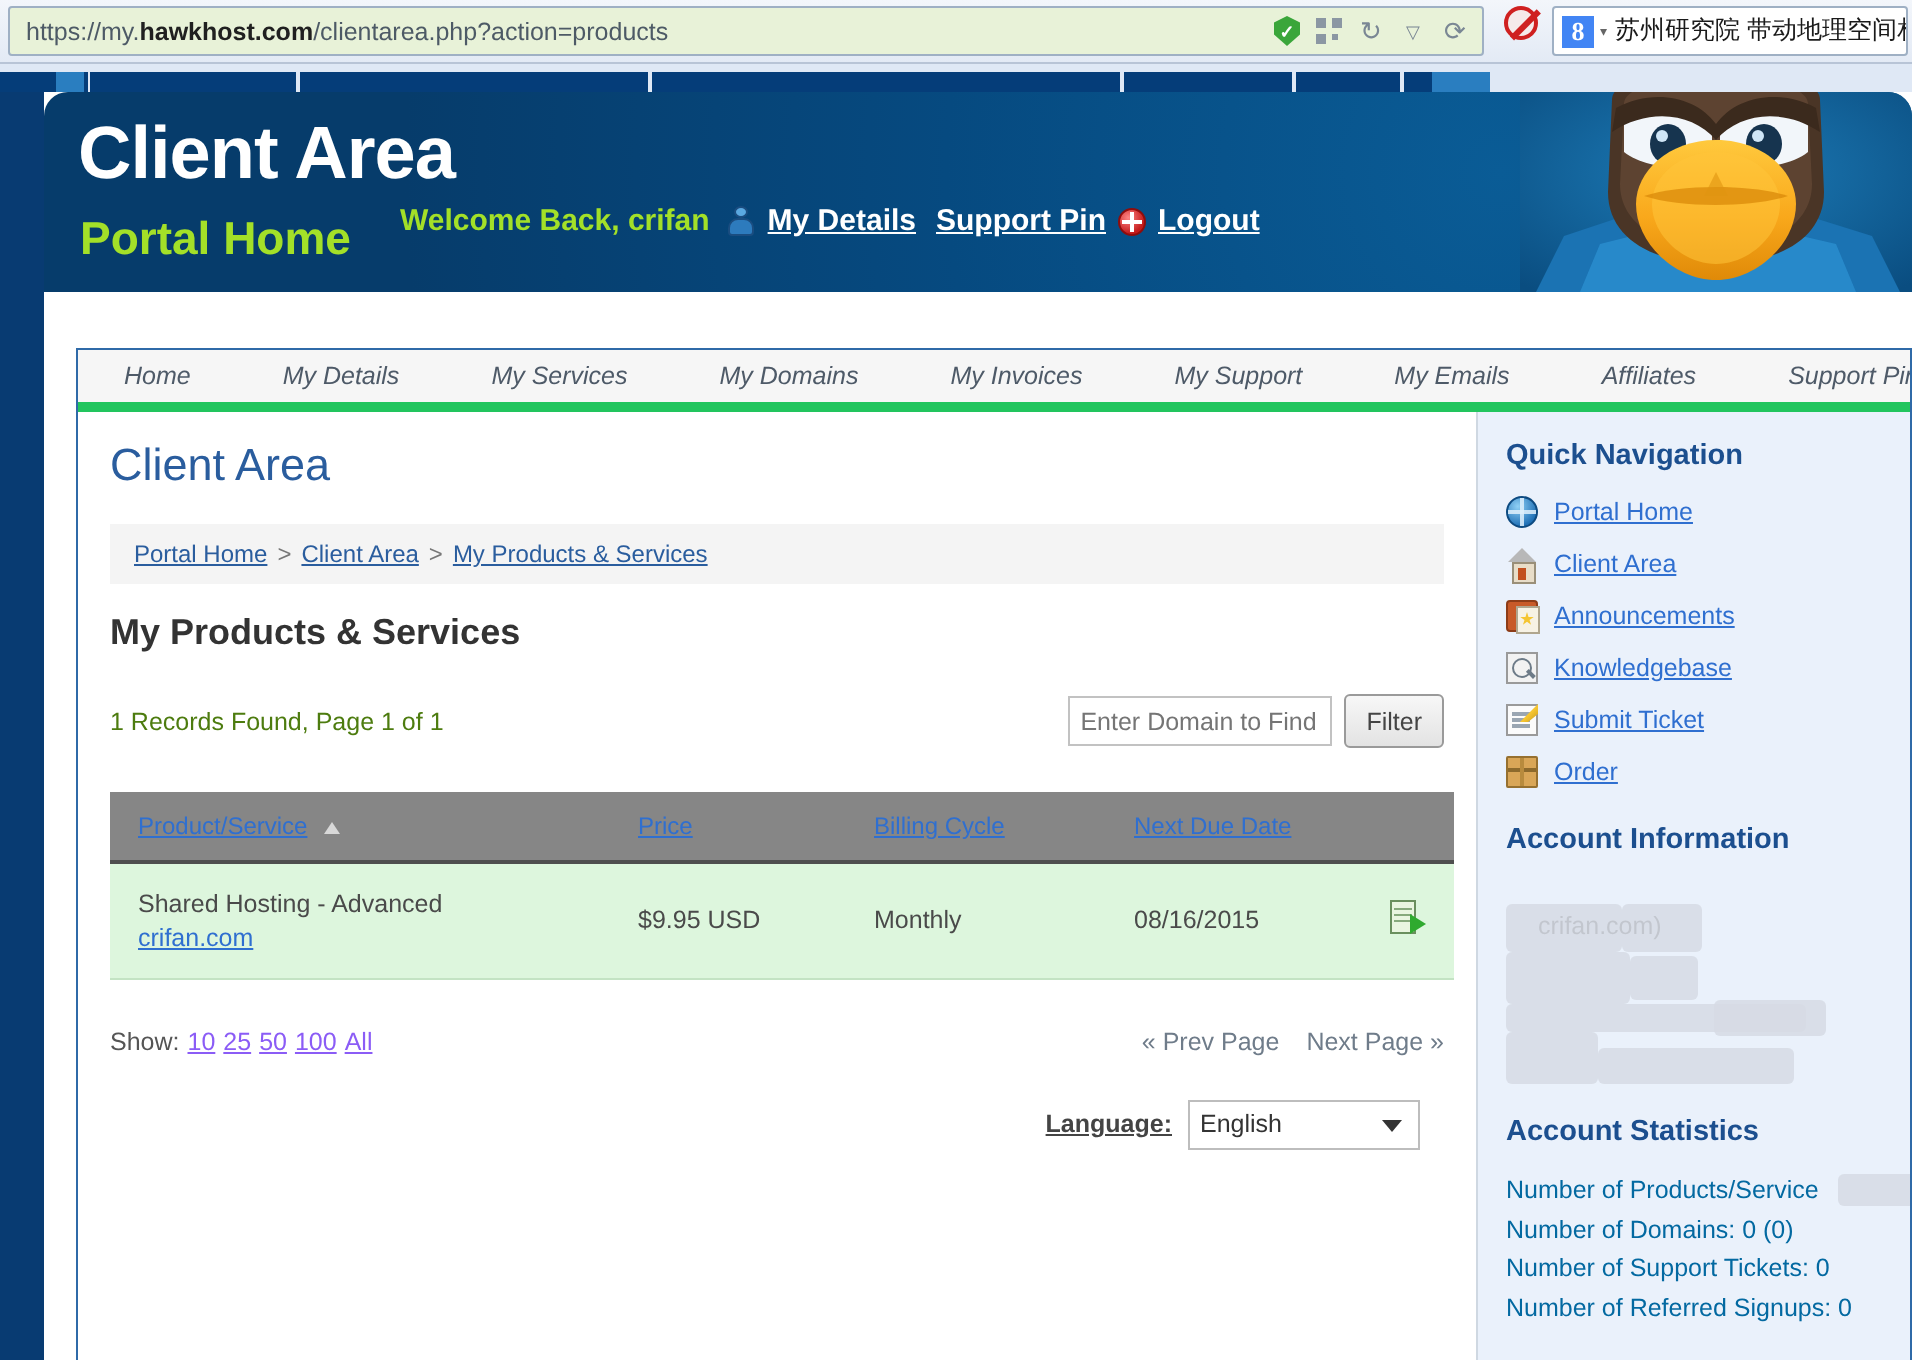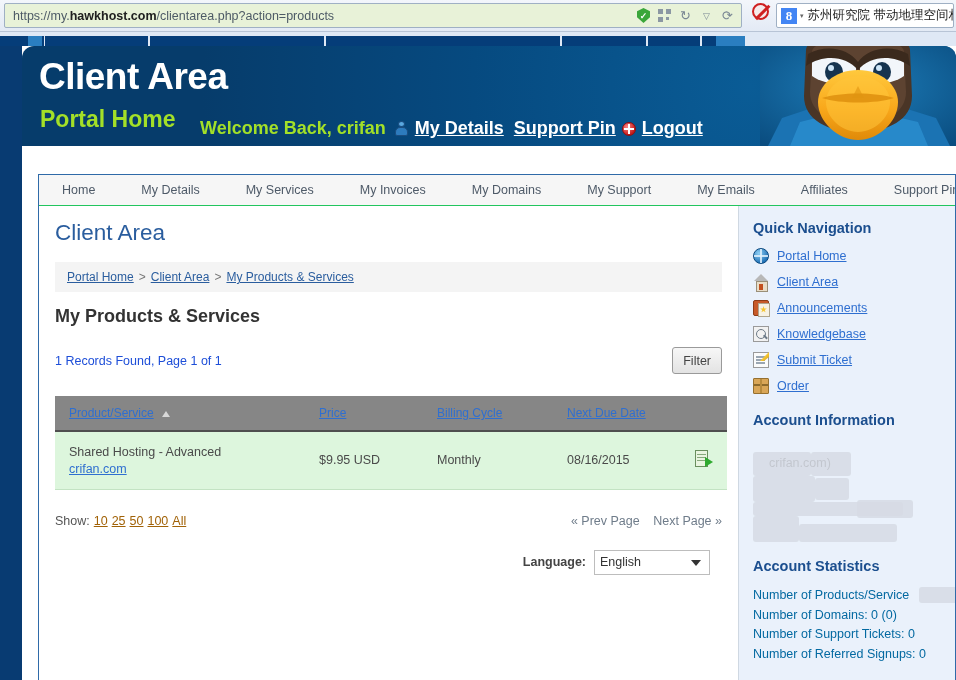--- a/index.html
+++ b/index.html
@@ -115,23 +115,23 @@
   #banner-title {
     position: absolute; left: 17px; top: 10px;
     font-size: 37px; font-weight: bold; color: #ffffff;
     letter-spacing: -0.5px;
   }
   #banner-subtitle {
     position: absolute; left: 18px; top: 60px;
     font-size: 23px; font-weight: bold; color: #a3e028;
   }
   #welcome-row {
-    position: absolute; left: 178px; top: 72px;
+    position: absolute; left: 178px; top: 56px;
     display: flex; align-items: center; gap: 6px;
-    font-size: 18px; font-weight: bold; color: #a3e028;
+    font-size: 15px; font-weight: bold; color: #a3e028;
   }
   #welcome-row a { color: #ffffff; text-decoration: underline; }
   #user-icon {
     width: 15px; height: 16px; position: relative; display:inline-block;
     margin-left: 2px;
   }
   #user-icon .head {
     position:absolute; left:4px; top:0; width:7px; height:6px;
     border-radius:50%; background:#5aa8e0; border:1px solid #1a4d80;
   }
@@ -158,22 +158,22 @@
   
   #content-frame {
     position: absolute; left: 16px; top: 128px; width: 918px; height: 552px;
     border: 1px solid #2f6aa8;
     border-bottom: none;
     background: #ffffff;
     overflow: hidden;
   }
   #nav-tabs {
     height: 31px; background: #f6f6f6;
-    border-bottom: 1px solid #22c55e;
-    display: flex; align-items: center;
+    border-bottom: 5px solid #22c55e;
+    display: flex; align-items: center; font-style: italic;
   }
   .nav-tab {
     font-size: 12.5px; color: #4e5a68;
     padding: 0 23px; line-height: 31px; white-space: nowrap;
   }
   #main-split { display: flex; height: 520px; }
   #main-col {
     width: 700px; background: #ffffff; position: relative;
     border-right: 1px solid #cfd8e2;
     padding: 0 16px;
@@ -192,21 +192,21 @@
   }
   #breadcrumb a { color: #2a5d9e; text-decoration: underline; }
   #breadcrumb .sep { margin: 0 5px; color: #777; }
   h2#section-title {
     margin: 14px 0 0 0; font-size: 18px; font-weight: bold; color: #333;
   }
   #records-row {
     margin-top: 20px; display: flex; align-items: center;
     justify-content: space-between;
   }
-  #records-text { font-size: 12.5px; color: #1d4ed8; }
+  #records-text { font-size: 12.5px; color: #4d7c0f; }
   #filter-group { display: flex; align-items: center; }
   #domain-input {
     width: 132px; height: 25px; font-size: 12.5px; color: #555;
     border: 1px solid #c2c2c2; padding: 0 5px;
     font-family: "Liberation Sans", sans-serif; background: #fff;
   }
   #filter-button {
     margin-left: 6px; height: 27px; padding: 0 10px;
     font-size: 12.5px; color: #444;
     background: linear-gradient(#f7f7f7, #e3e3e3);
@@ -254,35 +254,35 @@
     position: absolute; right: 0; bottom: 1px; width: 0; height: 0;
     border-top: 5px solid transparent; border-bottom: 5px solid transparent;
     border-left: 8px solid #2faa2f;
   }
 
   
   #pagination-row {
     margin-top: 24px; display: flex; justify-content: space-between;
     align-items: center; font-size: 12.5px; color: #555;
   }
-  #pagination-row a { color: #a16207; text-decoration: underline; margin-left: 4px; }
+  #pagination-row a { color: #8b5cf6; text-decoration: underline; margin-left: 4px; }
   #page-nav { color: #6f7c8a; }
   #page-nav span { margin-left: 10px; }
   #legend-row {
     margin-top: 28px; display: flex; align-items: center;
     justify-content: center; gap: 0px;
   }
   .legend-item { display: flex; align-items: center; }
   .legend-swatch { width: 30px; height: 38px; }
   .legend-label { font-size: 12.5px; color: #5a5a5a; margin: 0 26px 0 14px; }
   #language-row {
     margin-top: 22px; display: flex; align-items: center;
     justify-content: flex-end; padding-right: 12px;
   }
-  #language-label { font-size: 12.5px; font-weight: bold; color: #444; margin-right: 8px; }
+  #language-label { font-size: 12.5px; font-weight: bold; color: #444; margin-right: 8px; text-decoration: underline; }
   #language-select {
     width: 116px; height: 25px; font-size: 12.5px; color: #333;
     border: 1px solid #bdbdbd; background: #fff; padding-left: 5px;
     font-family: "Liberation Sans", sans-serif;
     appearance: none; -webkit-appearance: none;
   }
   #select-wrap { position: relative; display: inline-block; }
   #select-caret {
     position: absolute; right: 9px; top: 10px; pointer-events: none;
     width: 0; height: 0; border-left: 5px solid transparent;
@@ -485,22 +485,22 @@
       </svg>
     </div>
   </div>
 
   <div id="content-frame">
 
     <div id="nav-tabs">
       <div class="nav-tab">Home</div>
       <div class="nav-tab">My Details</div>
       <div class="nav-tab">My Services</div>
+      <div class="nav-tab">My Domains</div>
       <div class="nav-tab">My Invoices</div>
-      <div class="nav-tab">My Domains</div>
       <div class="nav-tab">My Support</div>
       <div class="nav-tab">My Emails</div>
       <div class="nav-tab">Affiliates</div>
       <div class="nav-tab">Support Pin</div>
     </div>
 
     <div id="main-split">
 
       <div id="main-col">
 
@@ -512,20 +512,21 @@
           <a href="#">Client Area</a>
           <span class="sep">&gt;</span>
           <a href="#">My Products &amp; Services</a>
         </div>
 
         <h2 id="section-title">My Products &amp; Services</h2>
 
         <div id="records-row">
           <div id="records-text">1 Records Found, Page 1 of 1</div>
           <div id="filter-group">
+            <input id="domain-input" type="text" placeholder="Enter Domain to Find" style="">
             <button id="filter-button">Filter</button>
           </div>
         </div>
 
         <table id="products-table">
           <thead>
             <tr>
               <th style="width:250px;">
                 <a href="#">Product/Service</a>
                 <span class="sort-arrow"></span>

